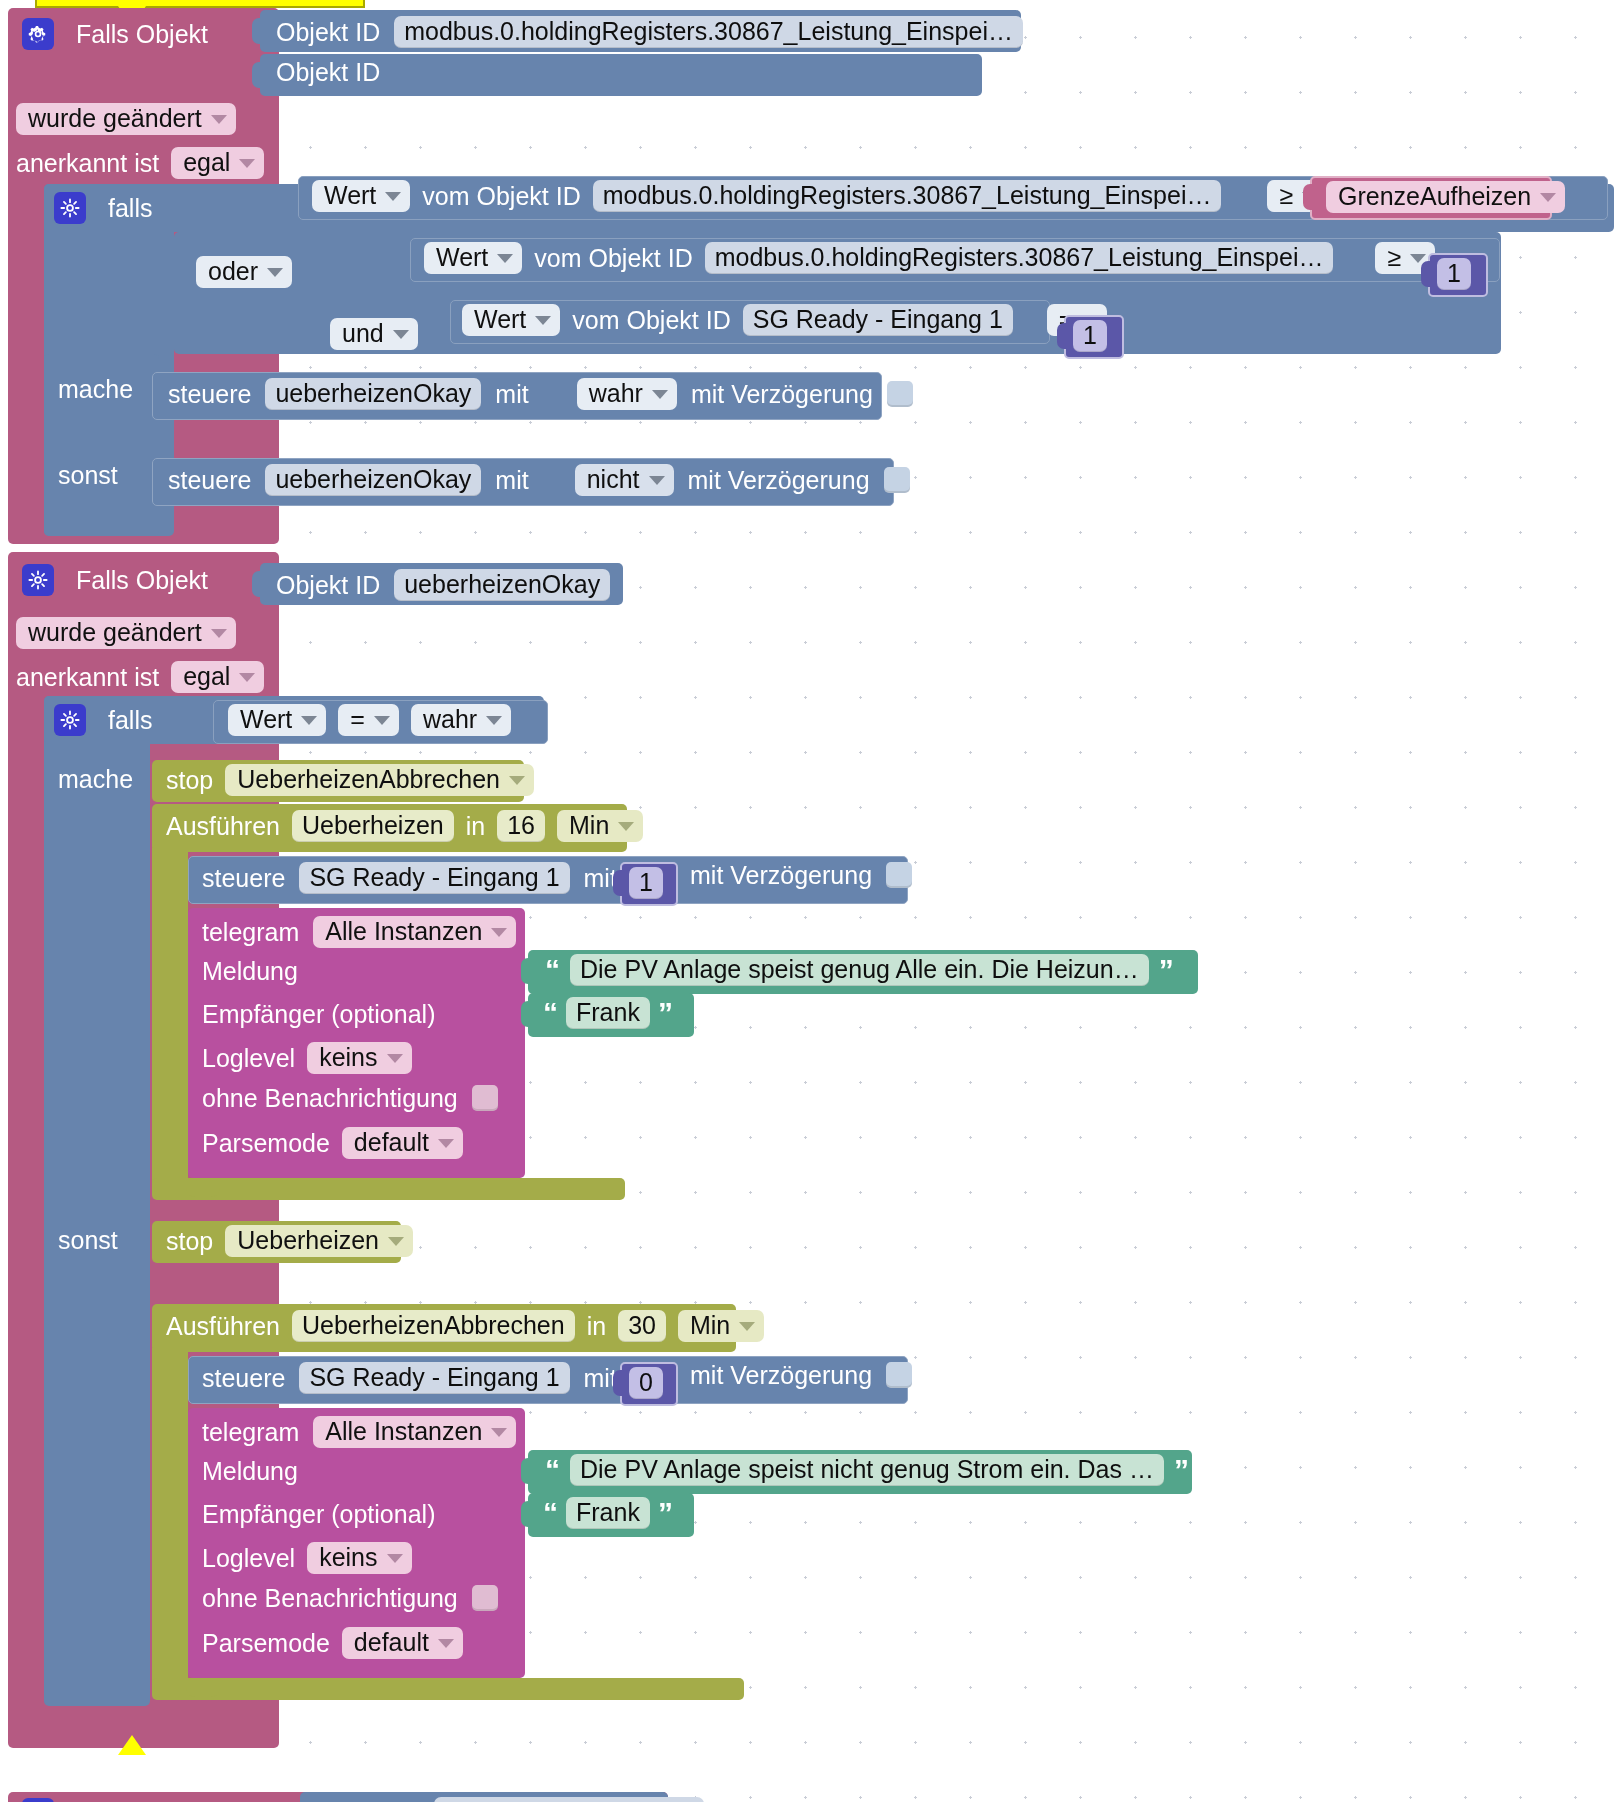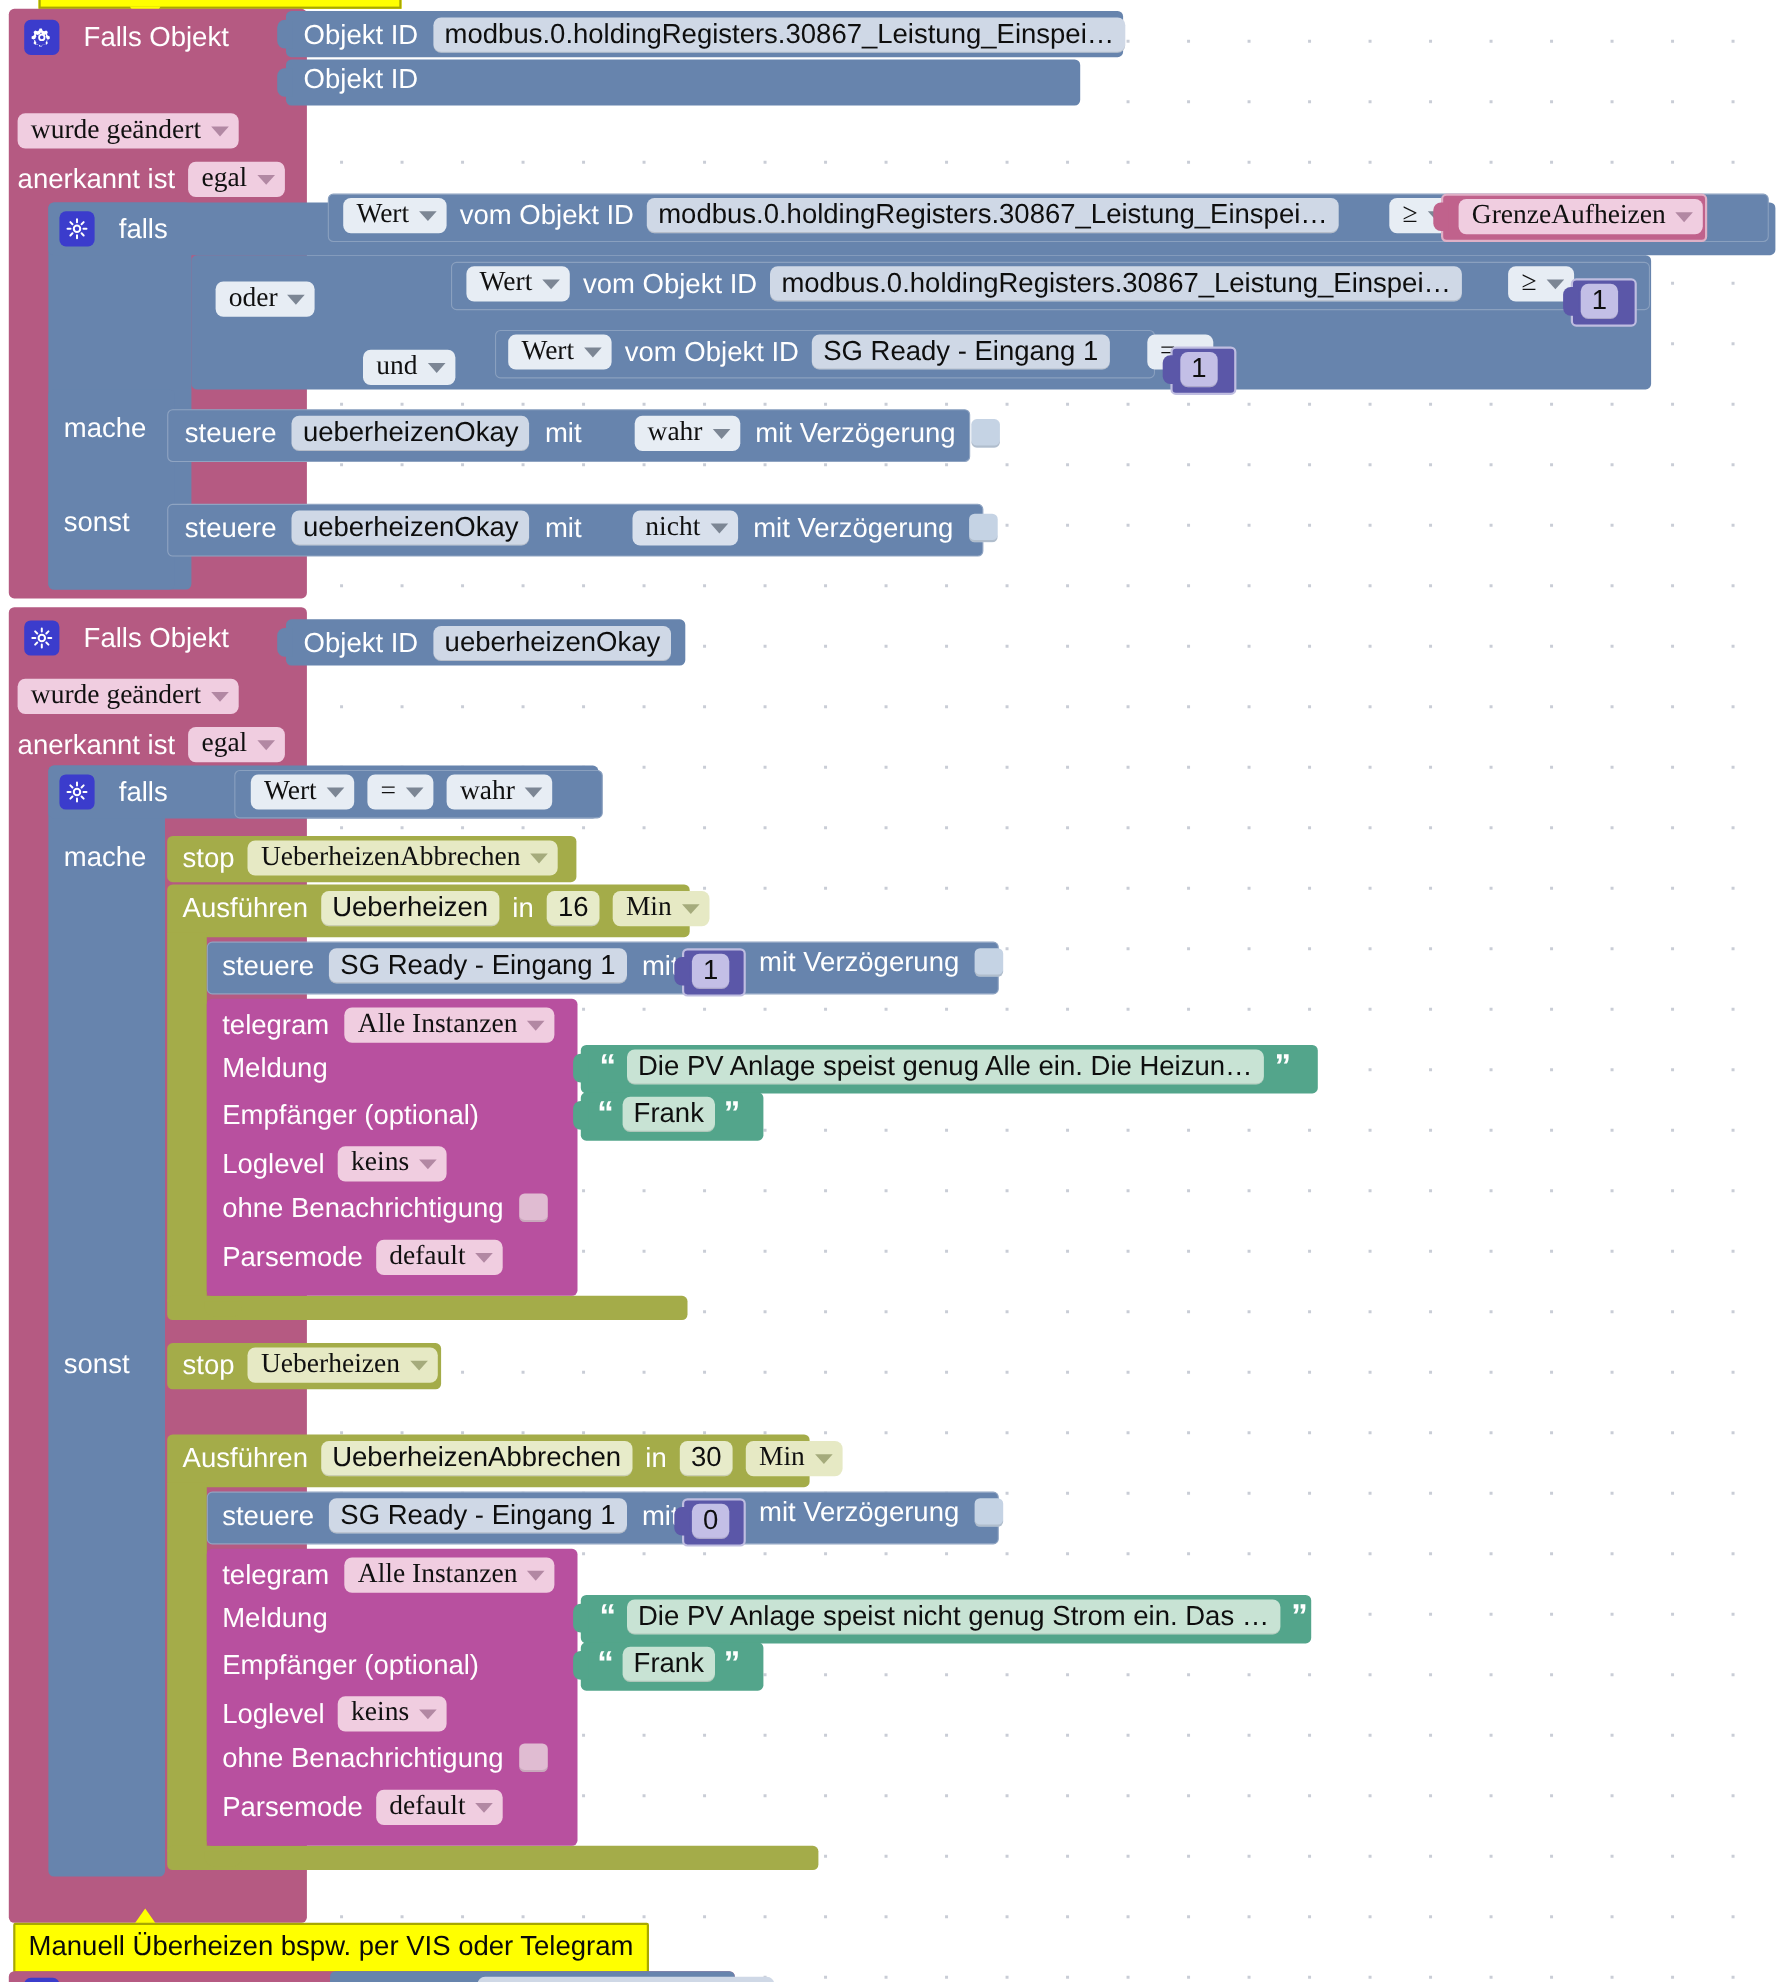--- a/index.html
+++ b/index.html
@@ -33,21 +33,21 @@
   }
   .field.olive { background: #e7ebc9; }
   .field.greenish { background: #c8e3d4; }
   .field.purple { background: #c3bfe6; }
 
   
   .dd {
     display: inline-flex; align-items: center; gap: 9px;
     background: #e7edf4; color: #101010;
     border-radius: 7px; padding: 2px 9px 4px 12px;
-    font-size: 25px; line-height: 1.05; white-space: nowrap; font-family: Liberation Serif, serif;
+    font-size: 25px; line-height: 1.05; white-space: nowrap;
   }
   .dd.pink { background: #f0cde0; }
   .dd.olive { background: #e6e9c4; }
   .dd .arrow {
     width: 0; height: 0;
     border-left: 8px solid transparent;
     border-right: 8px solid transparent;
     border-top: 9px solid #7c8694;
     margin-top: 2px;
   }
@@ -510,21 +510,20 @@
 
   <div class="blk row" style="left:202px; top:1627px; gap:12px;">
     <span class="lbl">Parsemode</span>
     <span class="dd pink">
       <span>default</span>
       <span class="arrow"></span>
     </span>
   </div>
 
   <div class="blk" style="left:118px; top:1735px; width:0; height:0; border-left:14px solid transparent; border-right:14px solid transparent; border-bottom:20px solid #ffff00;"></div>
-  <div class="comment" style="left:12px; top:1748px;">Manuell Überheizen bspw. per VIS oder Telegram</div>
 
   <div class="blk b-pink rb" style="left:8px; top:1792px; width:660px; height:40px;"></div>
   <div class="blk row" style="left:22px; top:1796px; gap:22px; height:36px;">
     <span class="gear">
       
     </span>
     <span class="lbl">Falls Objekt</span>
   </div>
   <div class="blk b-blue rb" style="left:300px; top:1792px; width:368px; height:40px;"></div>
   <div class="blk row" style="left:316px; top:1797px; gap:14px;">

